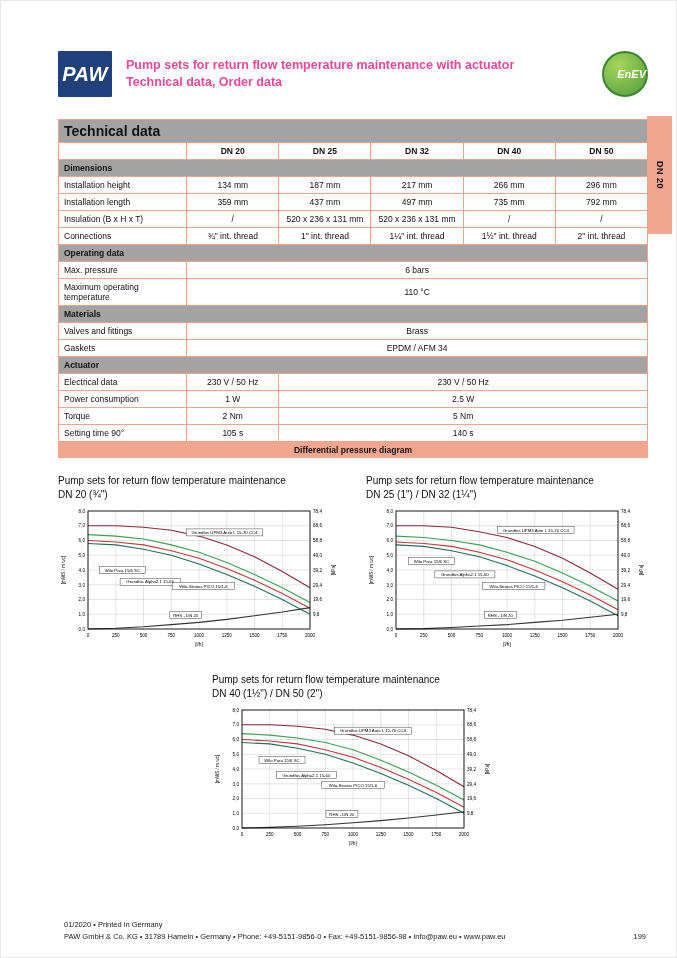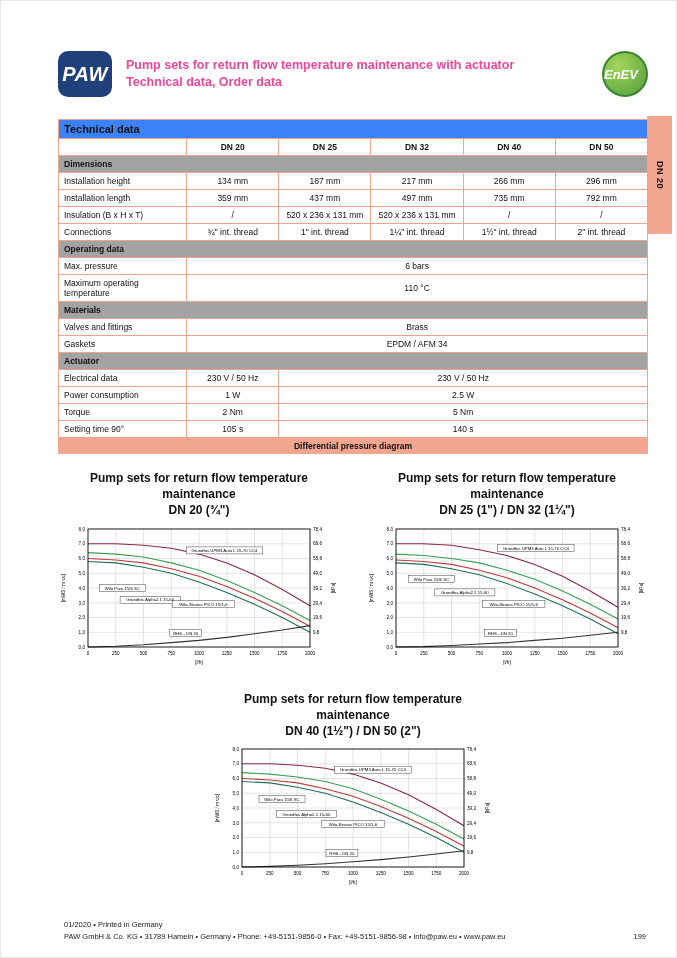--- a/index.html
+++ b/index.html
@@ -2,53 +2,53 @@
 <html><head>
 <meta charset="utf-8">
 <style>
   *{margin:0;padding:0;box-sizing:border-box}
   html,body{background:#fff}
   body{font-family:"Liberation Sans",sans-serif;color:#111}
   .page{position:relative;width:677px;height:958px;background:#fff;border:1px solid #e8e8e8;overflow:hidden}
 
   
   .hdr{position:absolute;left:57px;top:50px;width:590px;display:flex;align-items:center}
-  .logo{width:54px;height:46px;background:#20407c;color:#fff;border-radius:10px;
+  .logo{width:54px;height:46px;background:#20407c;color:#fff;border-radius:1px;
         display:flex;align-items:center;justify-content:center;
         font-weight:bold;font-style:italic;font-size:20px;letter-spacing:.5px}
   .titles{margin-left:14px;flex:1}
   .t1,.t2{font-size:12.5px;font-weight:bold;color:#ec4899;line-height:1.4}
   .enev{width:46px;height:46px;border-radius:50%;
         background:radial-gradient(circle at 35% 30%,#a6d75c,#4e9c3a);
-        border:2px solid #3d8430;display:flex;align-items:center;justify-content:flex-start;
-        color:#fff;font-weight:bold;font-style:italic;font-size:13px}
+        border:2px solid #3d8430;display:flex;align-items:center;justify-content:flex-end;
+        color:#fff;font-weight:bold;font-style:italic;font-size:11px}
 
   
   .side-tab{position:absolute;right:4px;top:115px;width:25px;height:118px;background:#f2a58f;
             display:flex;align-items:center;justify-content:center}
   .side-tab span{writing-mode:vertical-rl;font-size:9px;font-weight:bold;color:#111;letter-spacing:.5px}
 
   
   .content{position:absolute;left:57px;top:118px;width:590px}
 
   table{width:100%;border-collapse:collapse;table-layout:fixed}
   td{border:1px solid #f0a48c;font-size:8.5px;padding:3px 5px;vertical-align:middle}
-  .title-row td{background:#3b82f6;font-weight:bold;font-size:11px}
+  .title-row td{background:#a3a3a3;font-weight:bold;font-size:14px}
   .col-hdr td{font-weight:bold;text-align:center}
   .sec-row td{background:#a3a3a3;font-weight:bold}
   td.lbl{text-align:left}
   td.val{text-align:center}
 
   .diagram-bar{background:#f2a58f;font-weight:bold;font-size:8.5px;
                text-align:center;padding:3px 0}
 
   .charts-row{display:flex;justify-content:space-between;margin-top:16px}
   .charts-row.center{justify-content:center;margin-top:18px}
   .chart{width:282px}
-  .chart-title{font-size:12px;font-weight:bold;text-align:center;line-height:1.35;margin-bottom:4px}
+  .chart-title{font-size:10px;font-weight:normal;text-align:left;line-height:1.35;margin-bottom:4px}
   .chart svg{display:block;margin:0 auto}
 
   
   .footer{position:absolute;left:63px;right:30px;bottom:16px;font-size:7.5px;color:#222}
   .footer .f1{margin-bottom:3px}
   .footer .f2{display:flex;justify-content:space-between;align-items:flex-start}
 </style>
 </head>
 <body>
 

